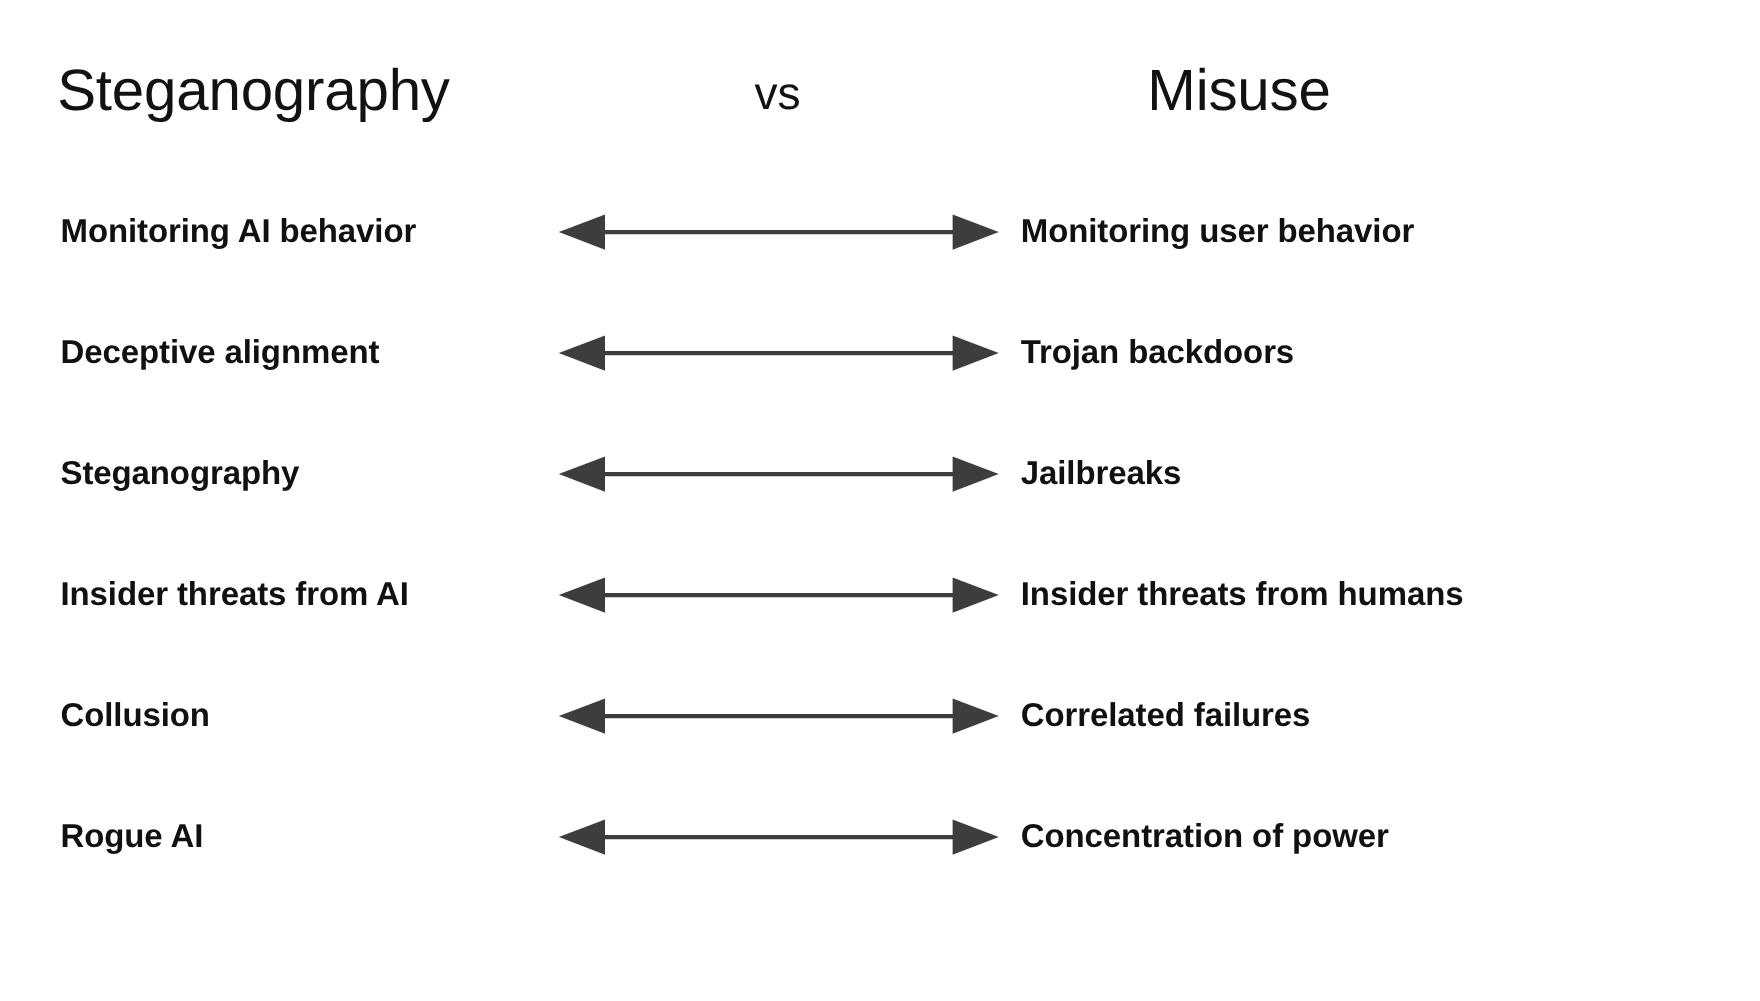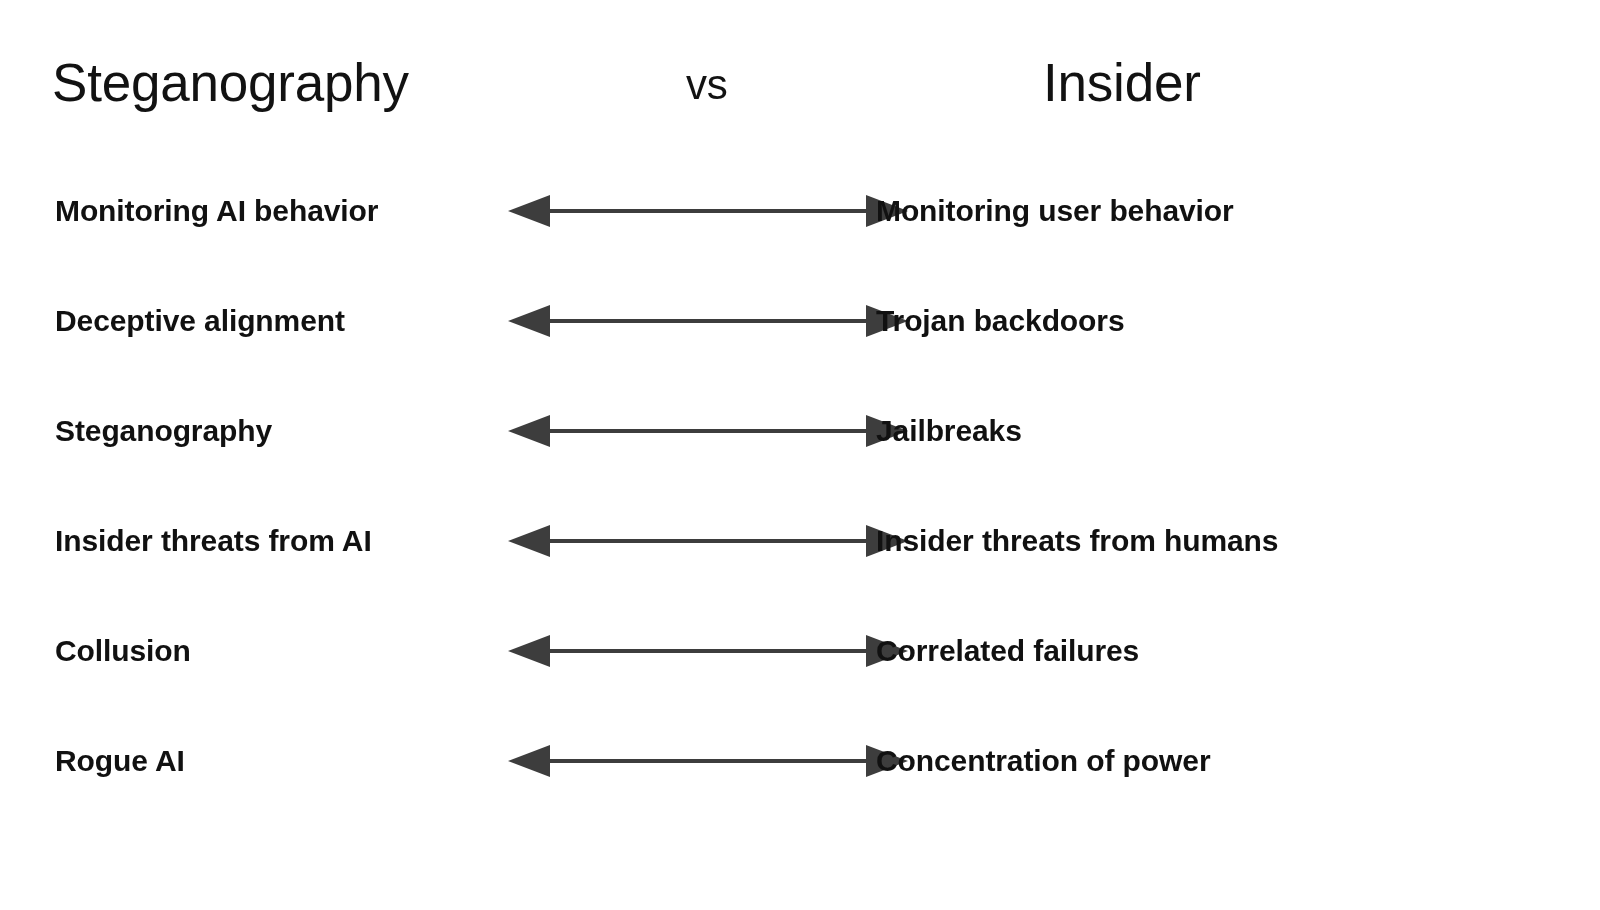--- a/index.html
+++ b/index.html
@@ -60,41 +60,41 @@
     top: 0;
     height: 52px;
     line-height: 52px;
     font-size: 30px;
     font-weight: 700;
     letter-spacing: -0.1px;
     white-space: nowrap;
     color: #111111;
   }
   .row-label.left  { left: 55px; }
-  .row-label.right { left: 876px; }
+  .row-label.right { left: 928px; }
 
   
   .arrow {
     position: absolute;
     left: 508px;
     top: 8px;
     width: 400px;
     height: 36px;
     display: block;
   }
 </style>
 </head>
 <body>
 
 <div id="slide">
 
   <div class="header-row">
     <div class="hdr hdr-left">Steganography</div>
     <div class="hdr hdr-vs">vs</div>
-    <div class="hdr hdr-right">Insider</div>
+    <div class="hdr hdr-right">Misuse</div>
   </div>
 
   <div class="rows">
 
     <div class="row">
       <div class="row-label left">Monitoring AI behavior</div>
       <svg class="arrow" viewBox="0 0 400 36">
         <line x1="30" y1="18" x2="370" y2="18" stroke="#3d3d3d" stroke-width="4"></line>
         <polygon points="0,18 42,2 42,34" fill="#3d3d3d"></polygon>
         <polygon points="400,18 358,2 358,34" fill="#3d3d3d"></polygon>

